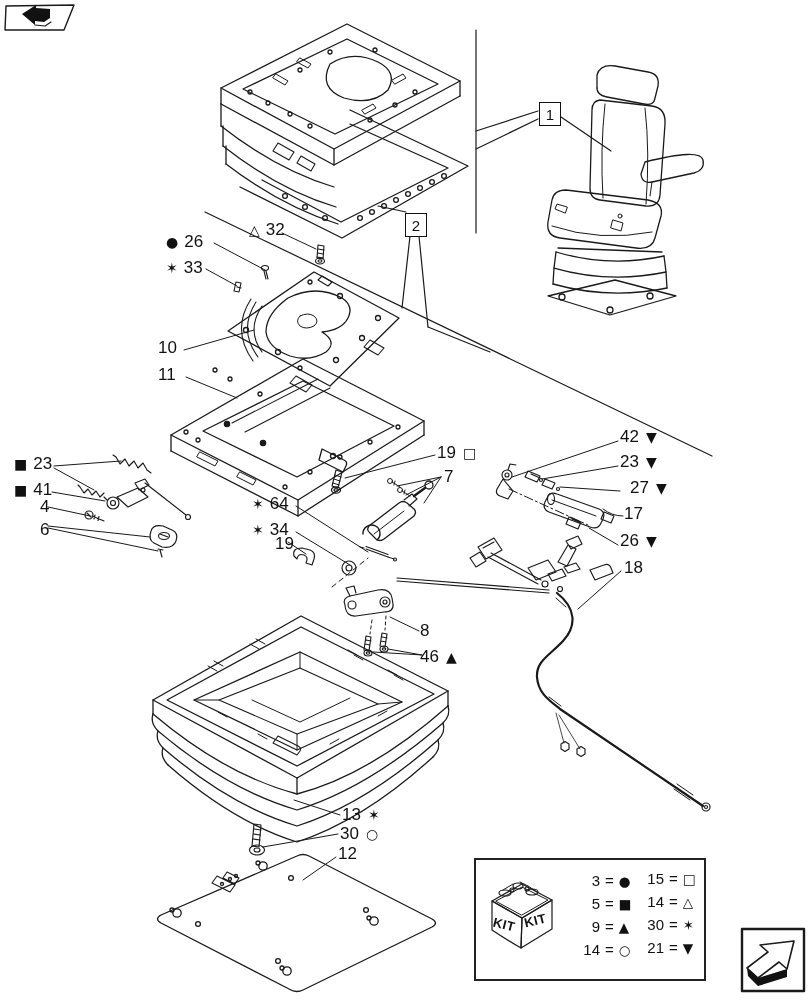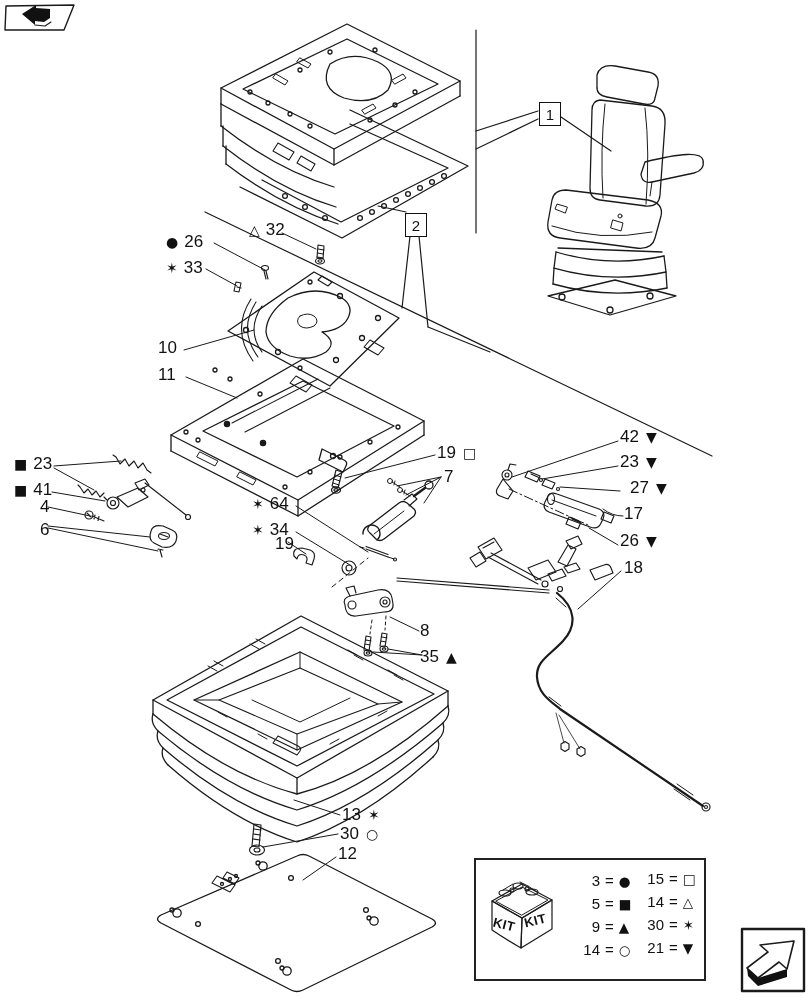--- a/index.html
+++ b/index.html
@@ -427,21 +427,21 @@
     <span>26</span>
     <span class="sym after">▼</span>
     </div>
   <div class="callout" style="left:624px;top:559px">
     <span>18</span>
     </div>
   <div class="callout" style="left:420px;top:622px">
     <span>8</span>
     </div>
   <div class="callout" style="left:420px;top:648px">
-    <span>35</span>
+    <span>46</span>
     <span class="sym after">▲</span>
     </div>
   <div class="callout" style="left:342px;top:806px">
     <span>13</span>
     <span class="sym after">✶</span>
     </div>
   <div class="callout" style="left:340px;top:825px">
     <span>30</span>
     <span class="sym after">○</span>
     </div>

